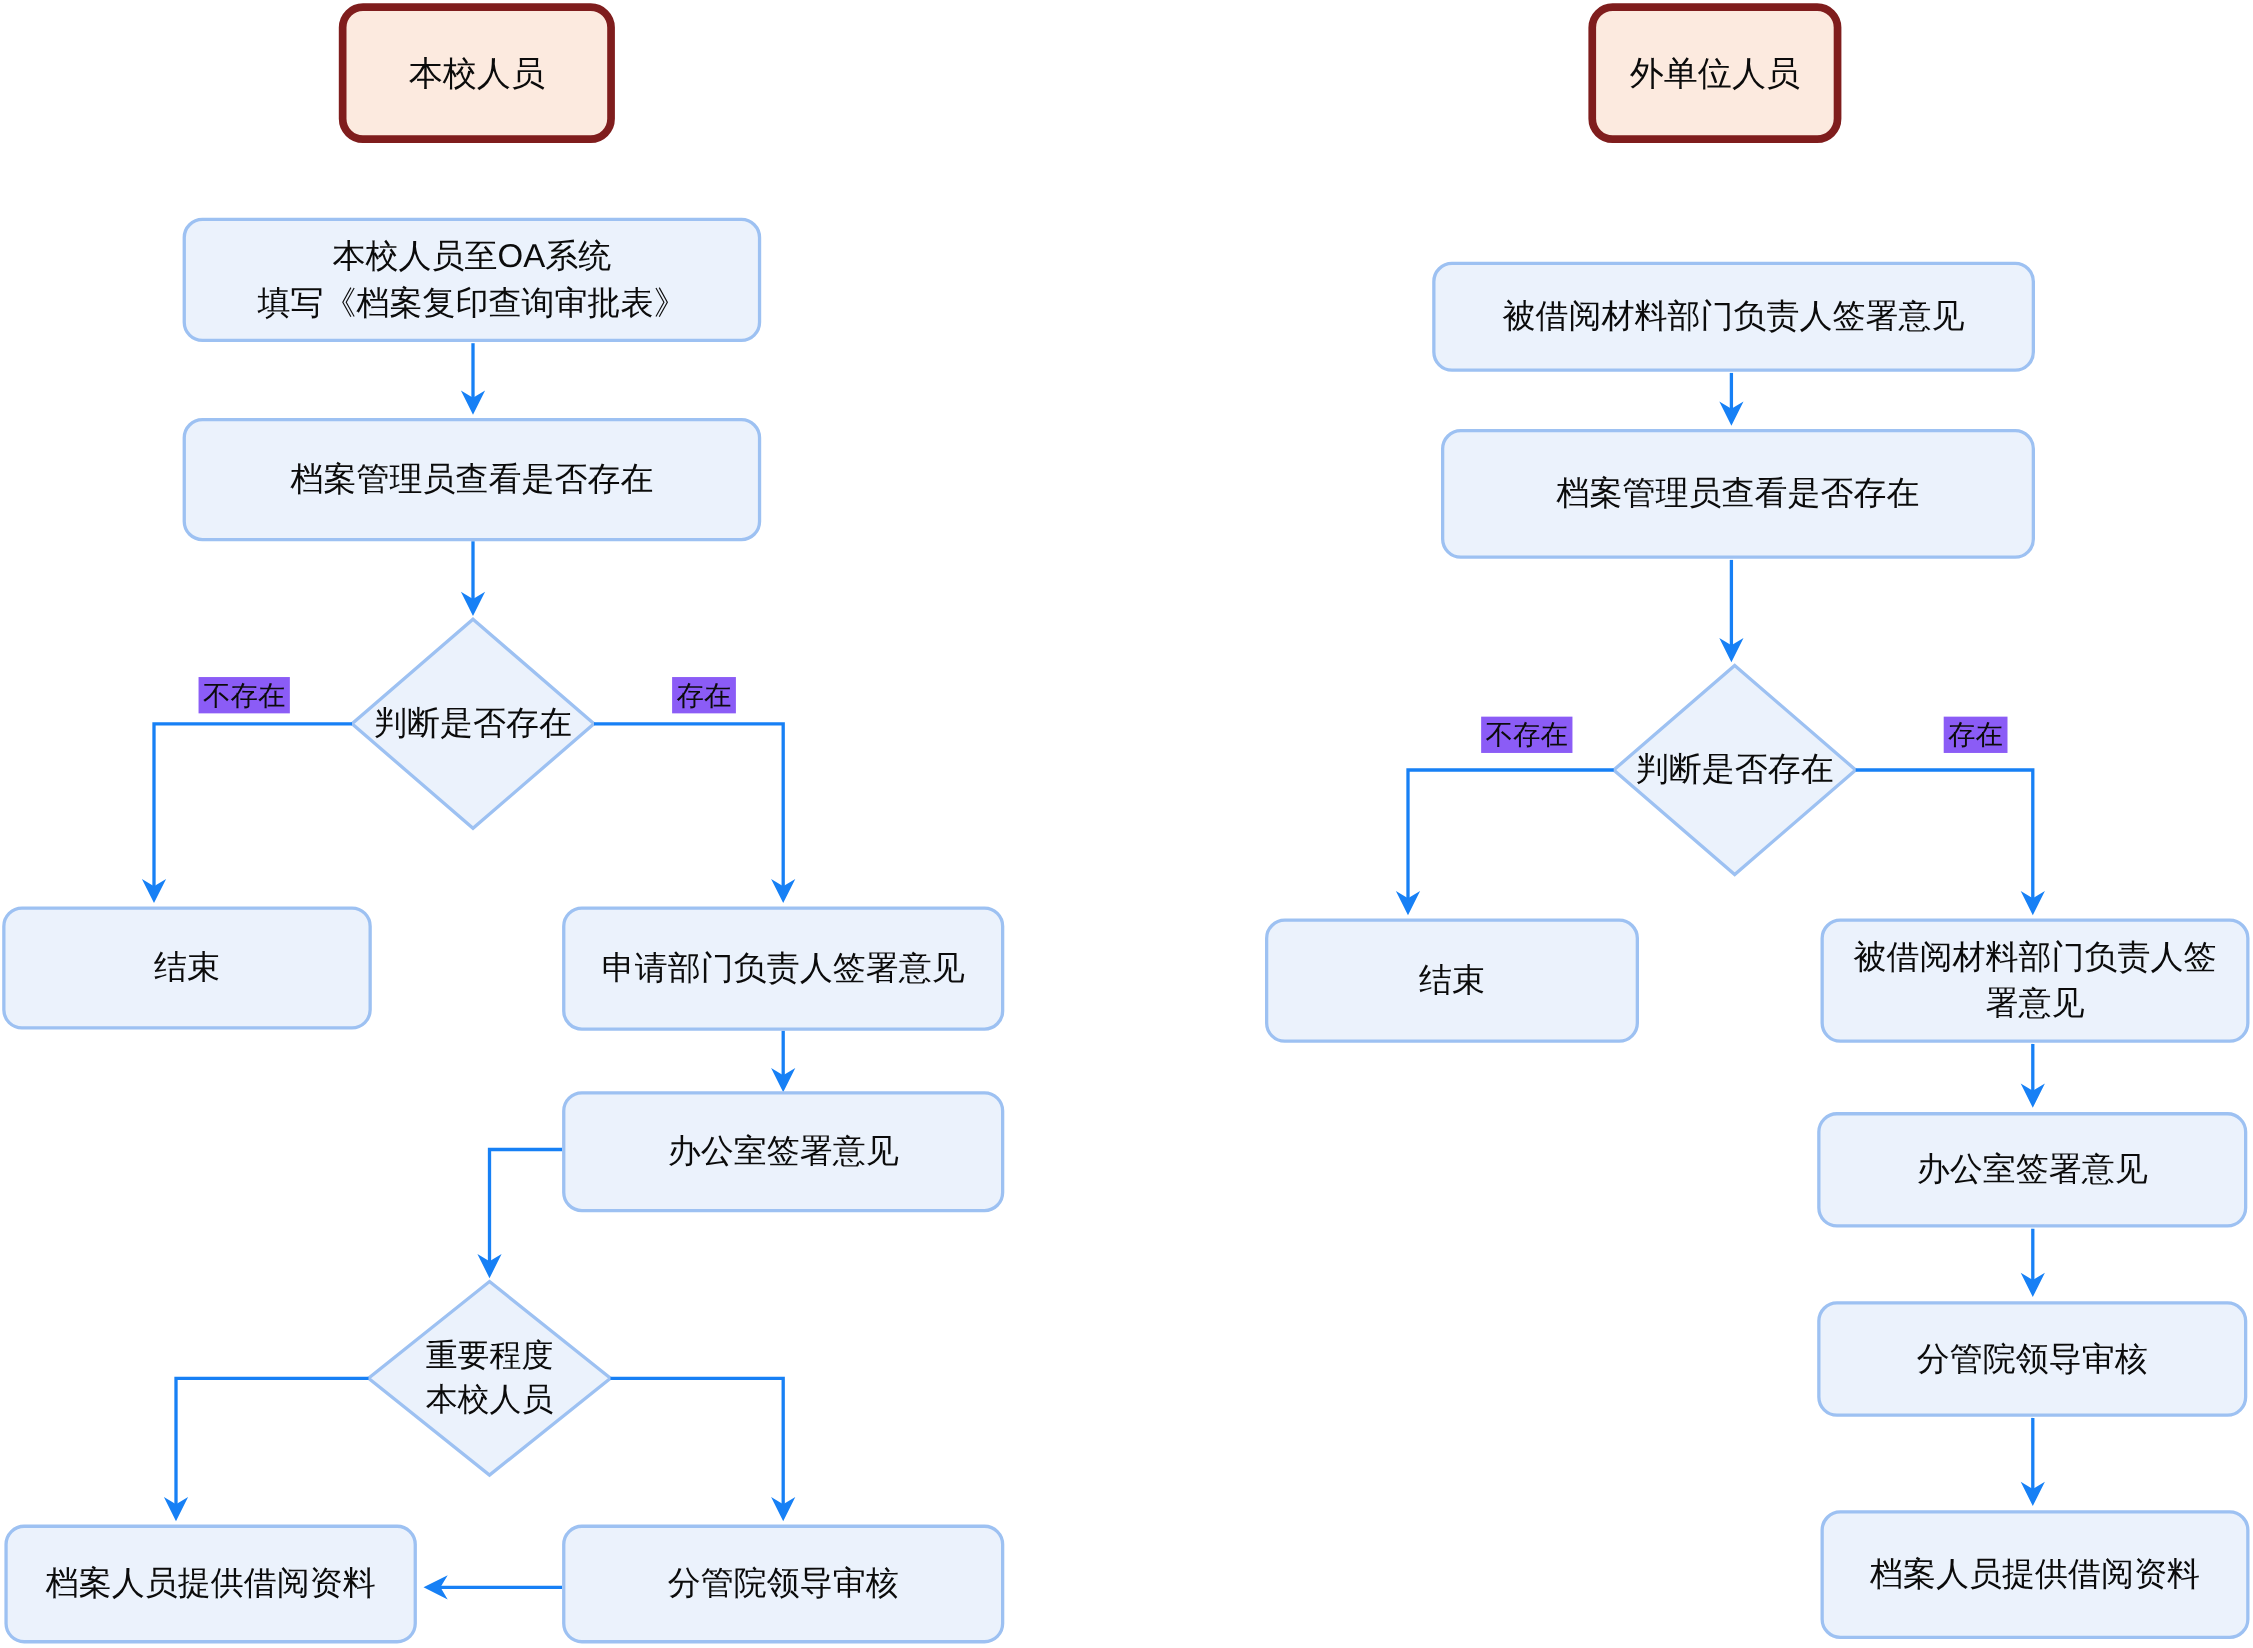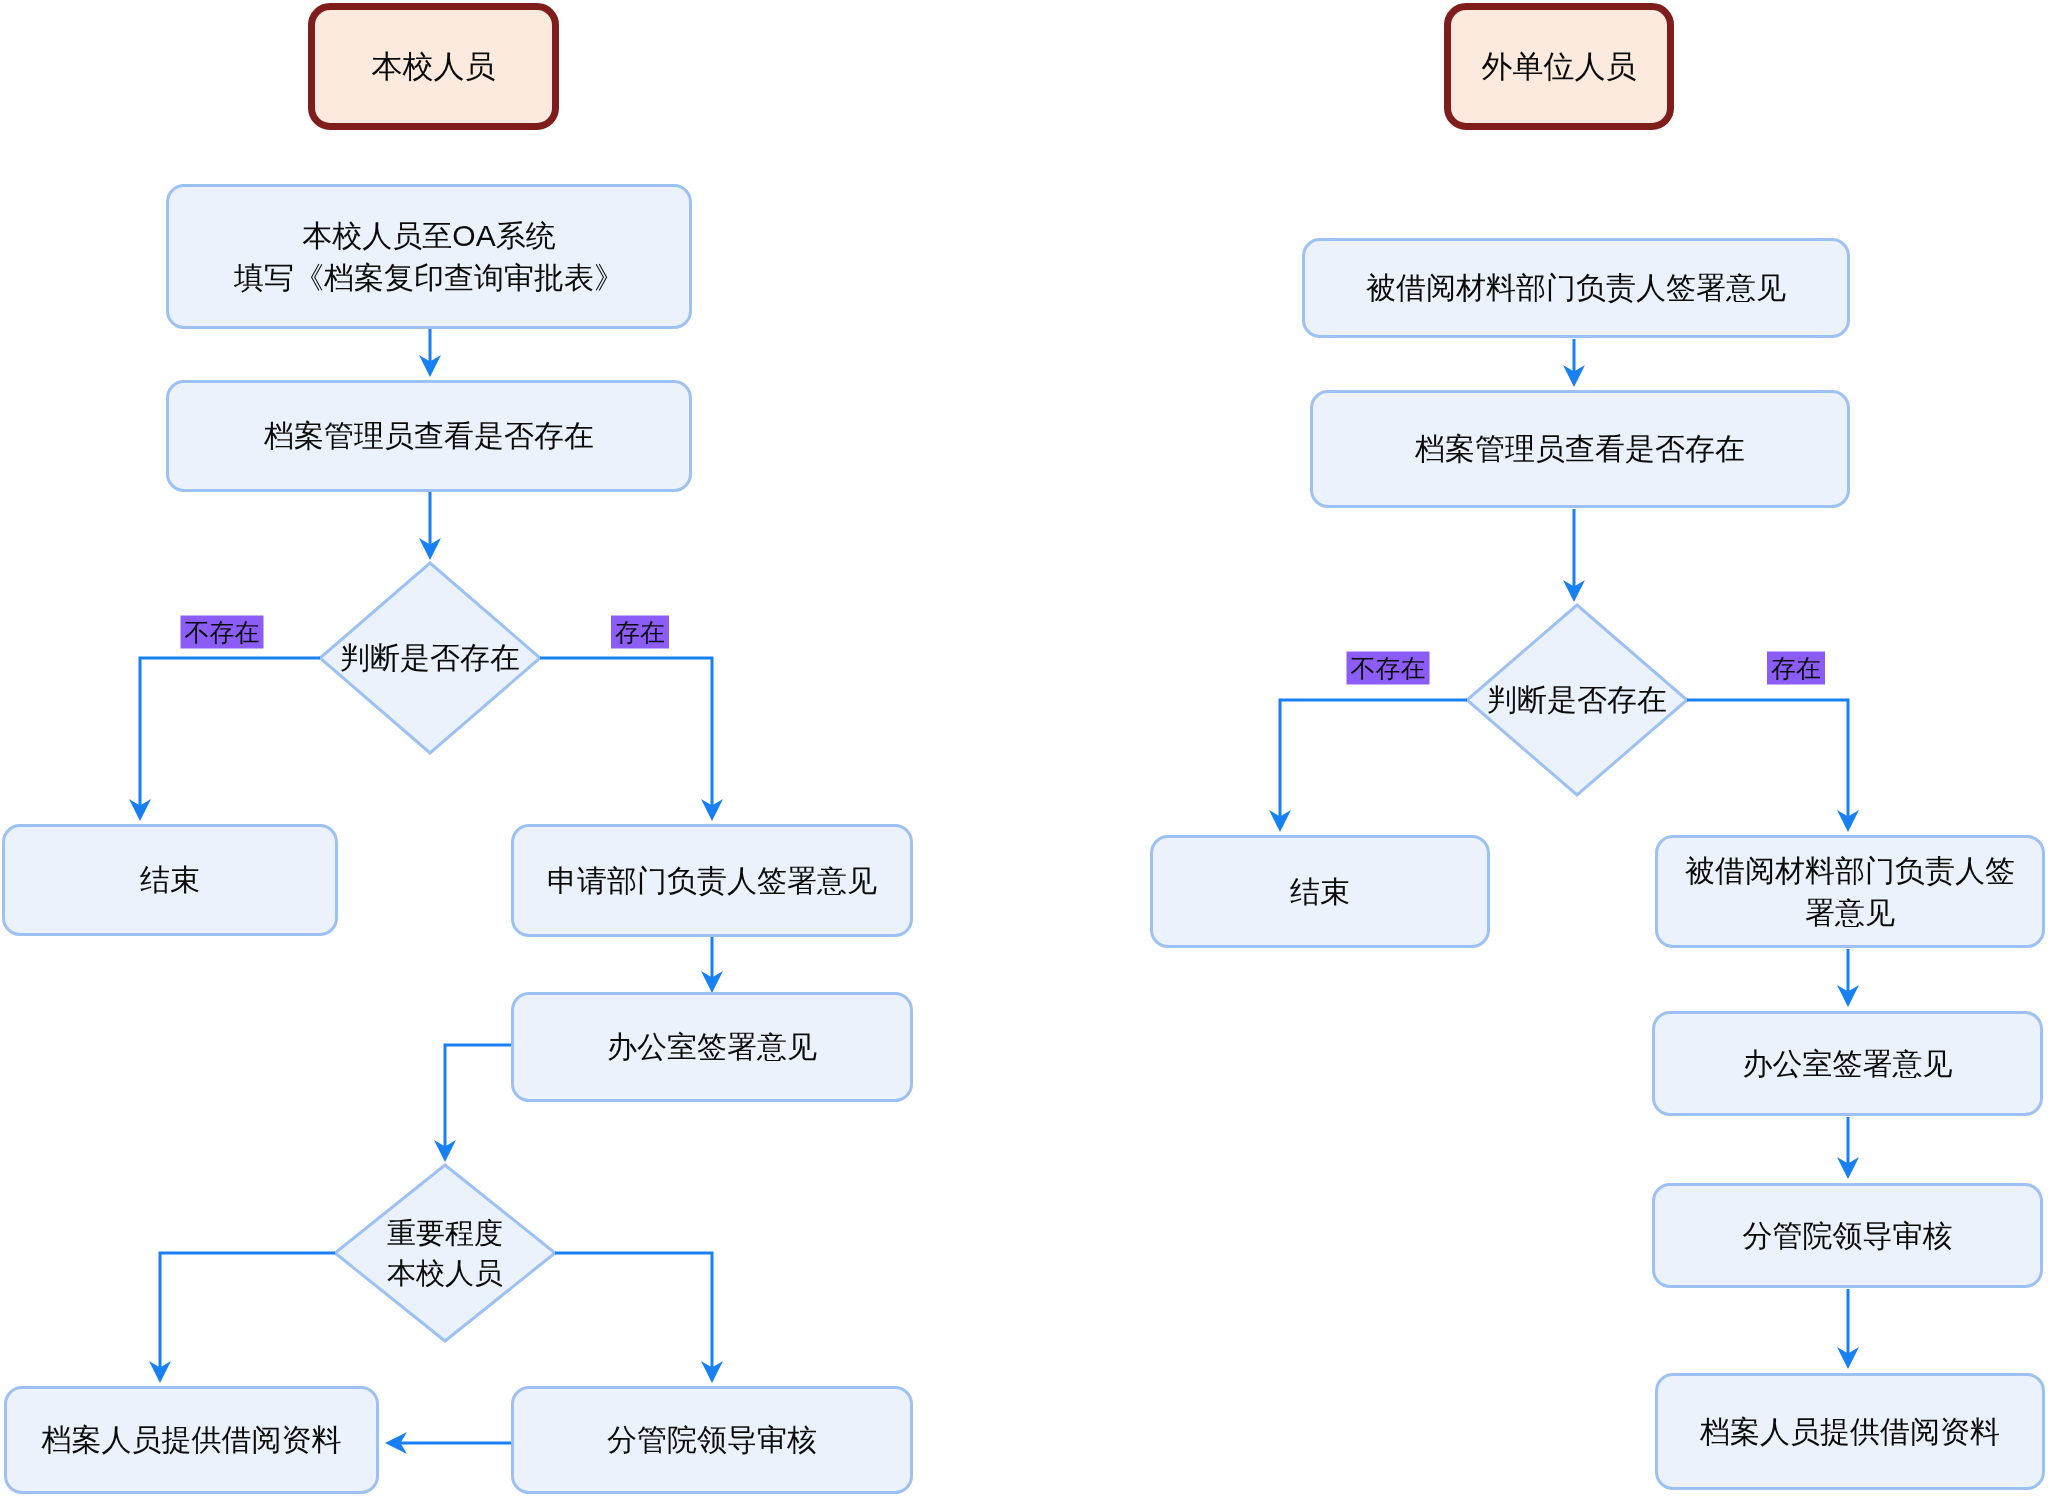--- a/index.html
+++ b/index.html
@@ -86,21 +86,21 @@
     <path d="M1687,700 L1848,700 L1848,827" fill="none" stroke-width="3" marker-end="url(#arw)" stroke="#1780F5"></path>
     <path d="M1848,949 L1848,1002" fill="none" stroke-width="3" marker-end="url(#arw)" stroke="#1780F5"></path>
     <path d="M1848,1117 L1848,1174" fill="none" stroke-width="3" marker-end="url(#arw)" stroke="#1780F5"></path>
     <path d="M1848,1289 L1848,1364" fill="none" stroke-width="3" marker-end="url(#arw)" stroke="#1780F5"></path>
   </svg>
 
   <div class="node terminal" style="left:308px;top:3px;width:251px;height:127px">
     <span>本校人员</span>
   </div>
 
-  <div class="node process" style="left:166px;top:184px;width:526px;height:145px">
+  <div class="node process" style="left:166px;top:198px;width:526px;height:113px">
     <span>
       <span class="line2">本校人员至OA系统</span>
       <span class="line2">填写《档案复印查询审批表》</span>
     </span>
   </div>
 
   <div class="node process" style="left:166px;top:380px;width:526px;height:112px">
     <span>档案管理员查看是否存在</span>
   </div>
 

